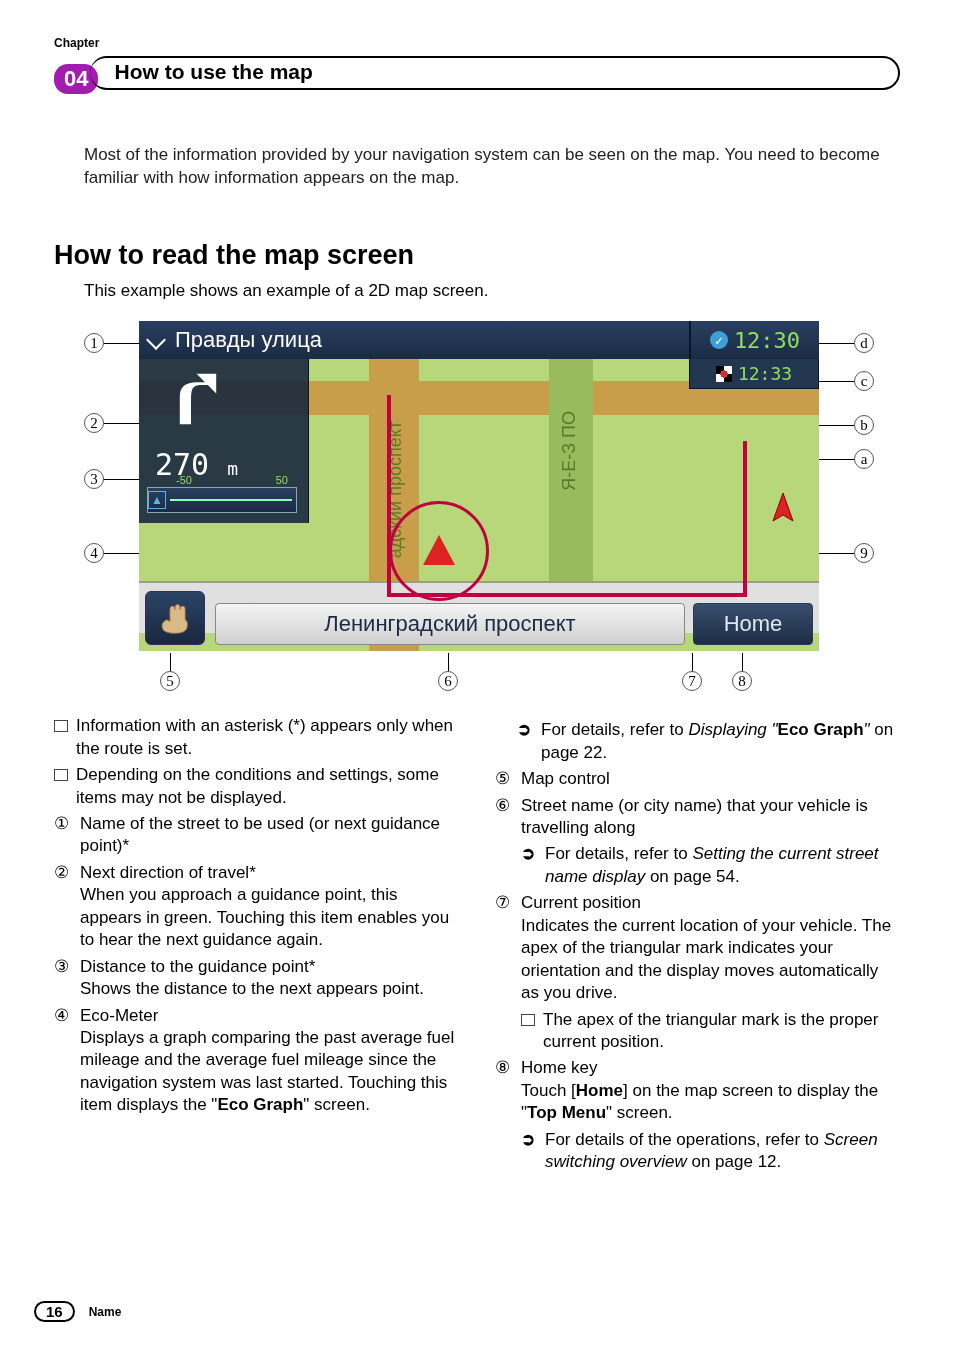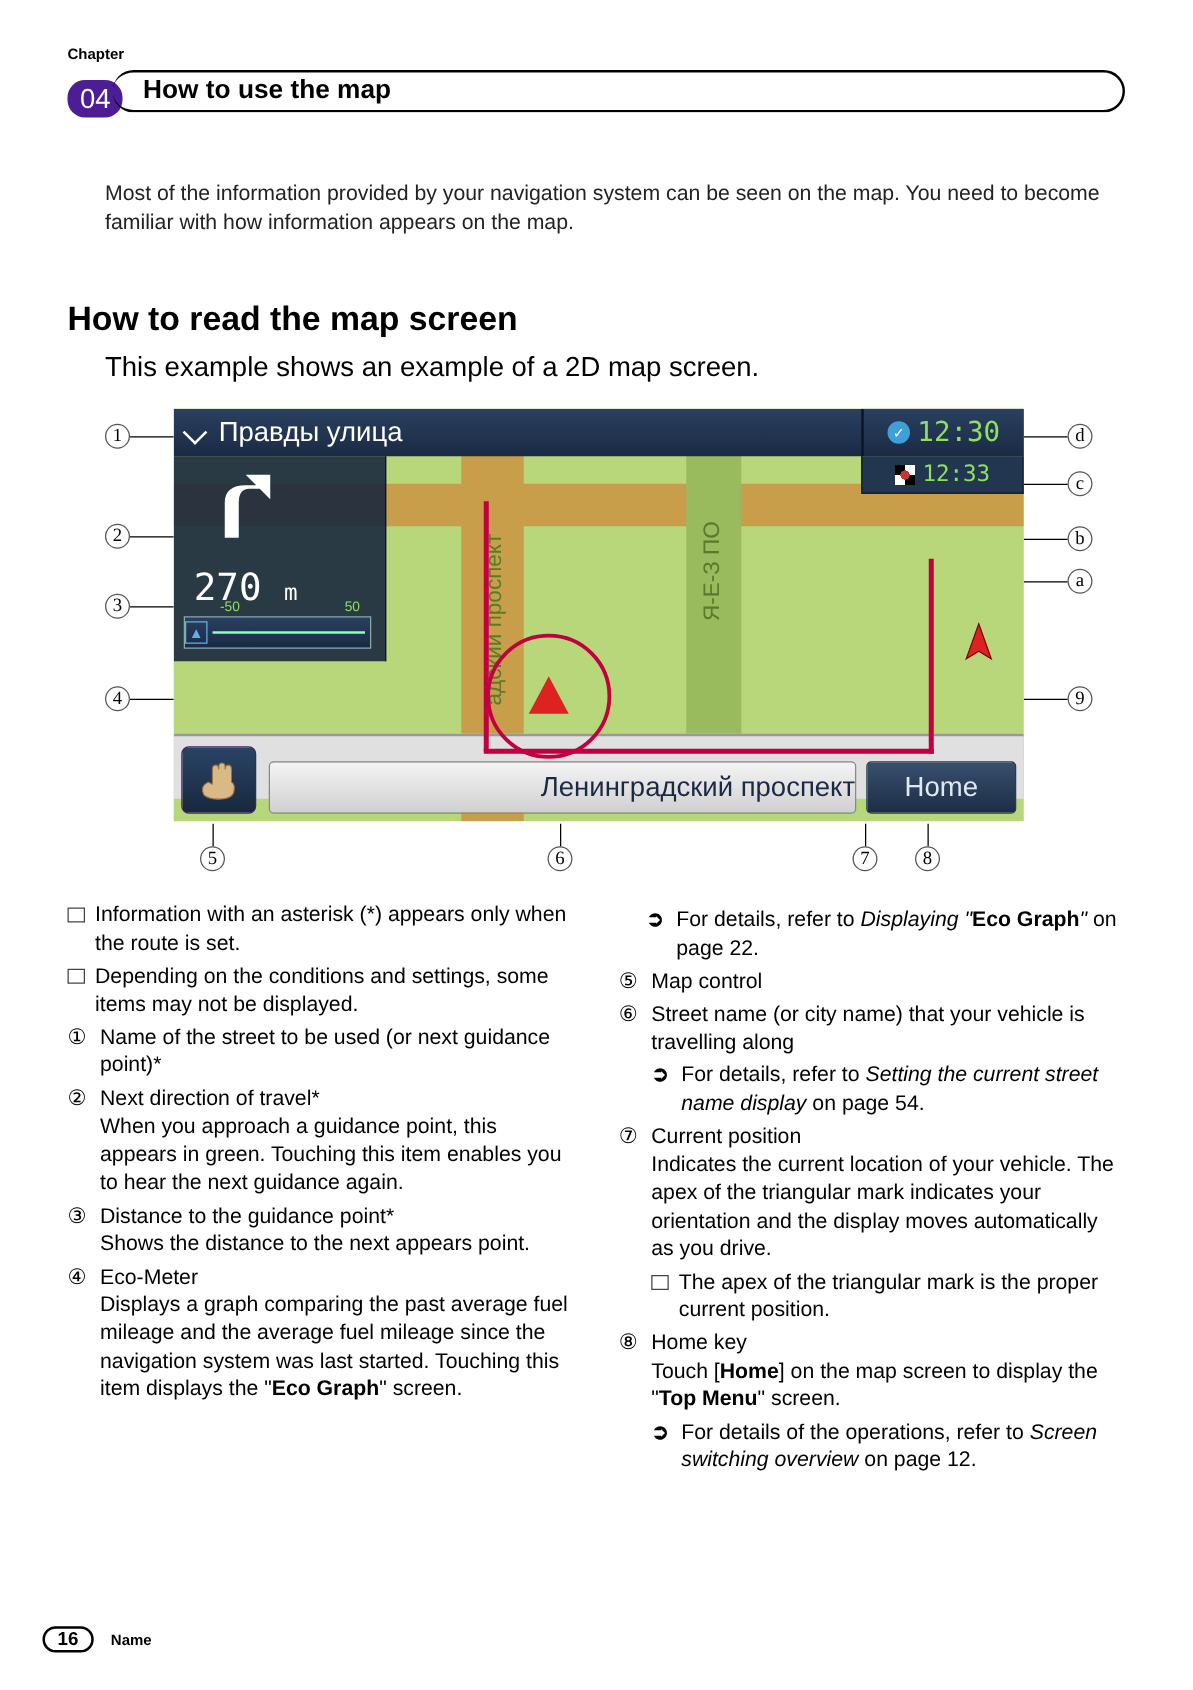--- a/index.html
+++ b/index.html
@@ -17,23 +17,23 @@
     font-weight: 700;
     margin-bottom: 2px;
   }
   .header-row {
     display: flex;
     align-items: center;
     gap: 10px;
     margin-bottom: 50px;
   }
   .chapter-badge {
-    background: #4c1d95;
+    background: #a21caf;
     color: #fff;
-    font-weight: 400;
+    font-weight: 700;
     font-size: 22px;
     border-radius: 14px;
     padding: 2px 10px;
     line-height: 1.2;
     margin-top: 12px;
   }
   .header-title-wrap {
     flex: 1;
     border: 2.5px solid #000;
     border-radius: 22px;
@@ -52,21 +52,21 @@
     line-height: 1.35;
     margin: 0 0 50px 30px;
     color: #222;
   }
   .section-title {
     font-size: 27px;
     font-weight: 800;
     margin: 0 0 10px 0;
   }
   .section-sub {
-    font-size: 22px;
+    font-size: 17px;
     font-weight: 300;
     margin: 0 0 20px 30px;
   }
   
   .figure-wrap {
     position: relative;
     margin: 0 30px 20px 30px;
     height: 374px;
   }
   .circ-label {
@@ -180,21 +180,21 @@
     color:#dfe9f3; font-size:22px; display:flex; align-items:center; justify-content:center;
   }
   
   .compass {
     position:absolute; right:16px; top:170px; width:40px; height:40px;
   }
   
   .bottom-street {
     position:absolute; left:76px; bottom:6px; right:134px; height:42px;
     background:linear-gradient(#f4f4f4,#d0d0d0); border:1px solid #888; border-radius:4px;
-    color:#1a2a44; font-size:22px; display:flex; align-items:center; justify-content:flex-end;
+    color:#1a2a44; font-size:22px; display:flex; align-items:center; justify-content:center;
   }
 
   
   .cols {
     display: flex;
     gap: 36px;
     font-size: 17px;
     line-height: 1.32;
     font-weight: 300;
     margin-top: 8px;

